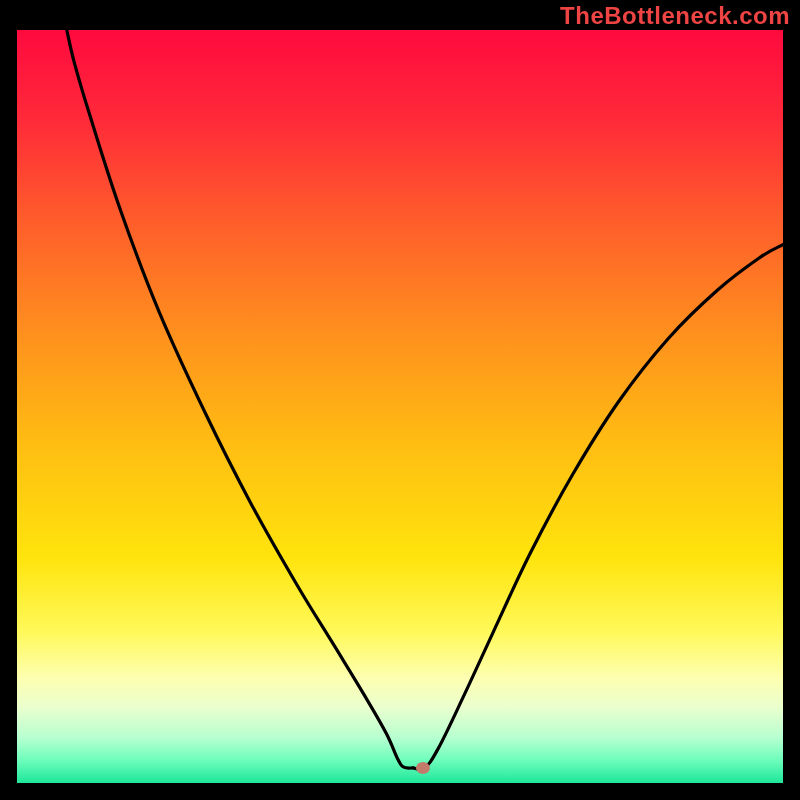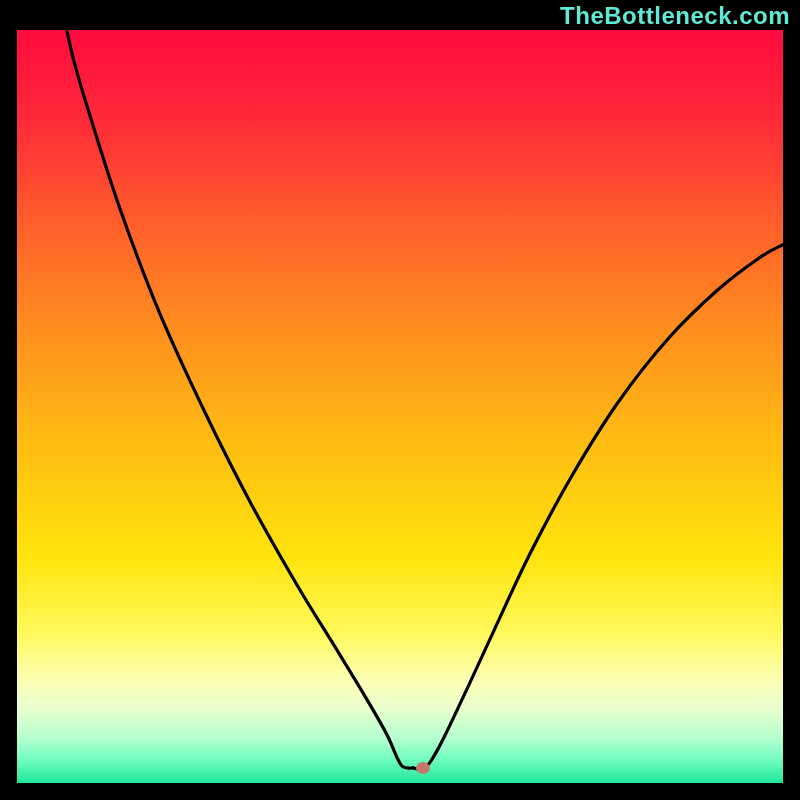--- a/index.html
+++ b/index.html
@@ -13,21 +13,21 @@
   }
   .wrap {
     position: relative;
     width: 800px;
     height: 800px;
   }
   .watermark {
     position: absolute;
     top: 2px;
     right: 10px;
-    color: #5eead4;
+    color: #ef4444;
     font-size: 24px;
     font-weight: 600;
     letter-spacing: 0.5px;
     z-index: 3;
   }
   .chart-area {
     position: absolute;
     left: 17px;
     top: 30px;
     width: 766px;

